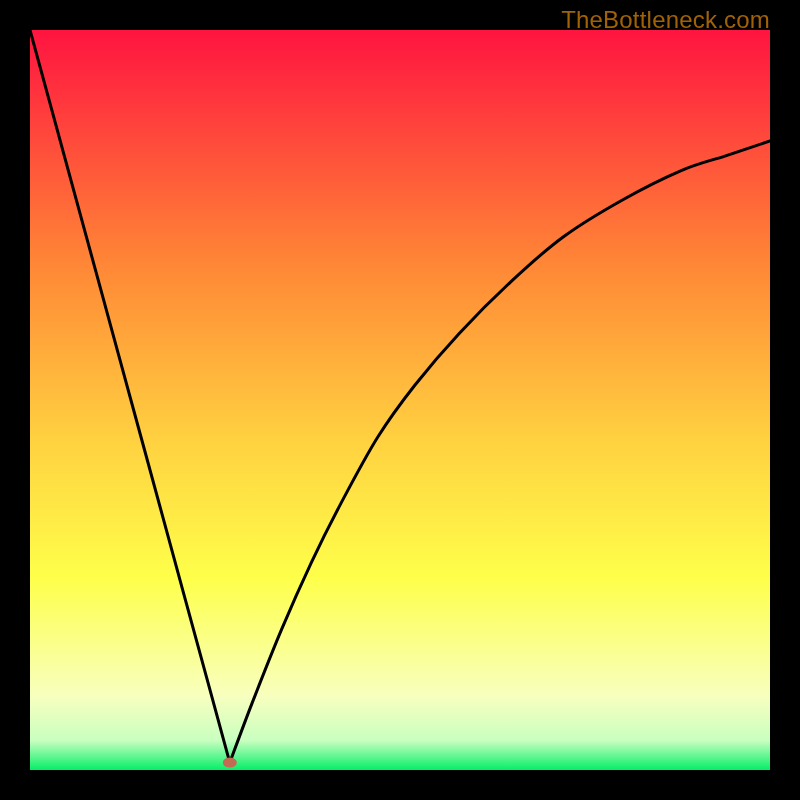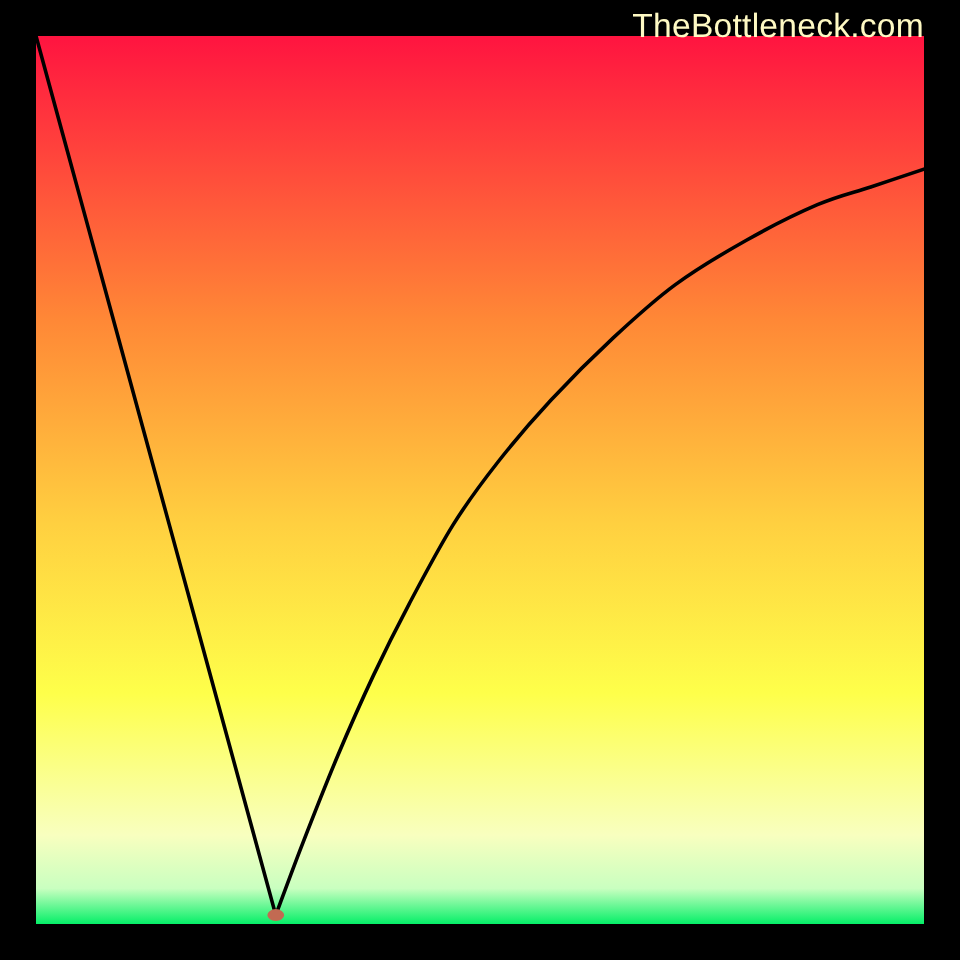--- a/index.html
+++ b/index.html
@@ -23,22 +23,22 @@
     position: absolute;
     left: 0;
     top: 0;
     width: 740px;
     height: 740px;
   }
   .watermark {
     position: absolute;
     top: 6px;
     right: 30px;
-    color: #fef9c3;
-    font-size: 28px;
+    color: #a16207;
+    font-size: 24px;
     font-weight: 500;
     letter-spacing: 0.2px;
     font-family: Arial, Helvetica, sans-serif;
   }
   svg { display: block; }
 </style>
 </head>
 <body>
 
 <div class="frame">

